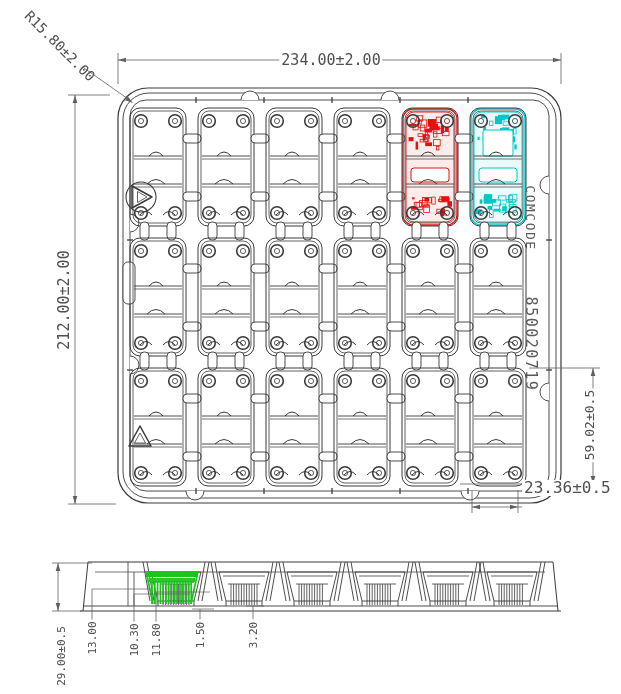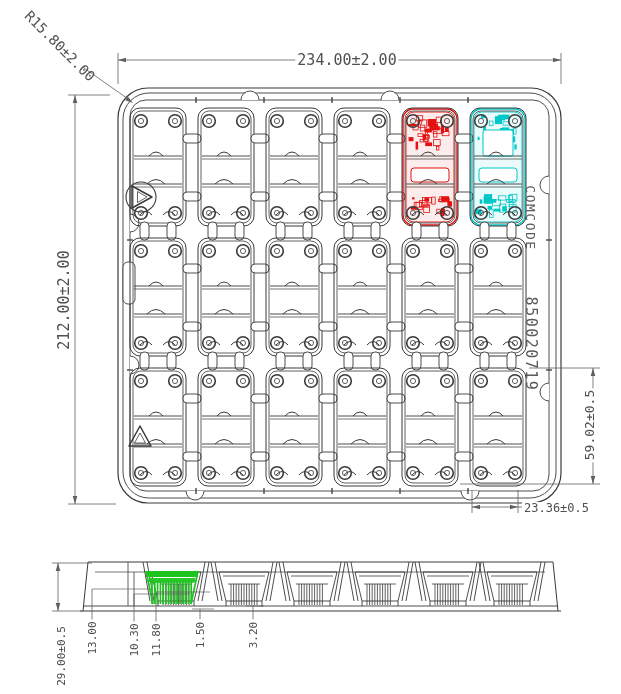--- a/index.html
+++ b/index.html
@@ -1,21 +1,21 @@
 <!DOCTYPE html>
 <html><head>
 <meta charset="utf-8">
 <style>
   html,body{margin:0;padding:0;background:#fff;}
   .canvas{position:relative;width:621px;height:694px;background:#ffffff;overflow:hidden;
           font-family:"DejaVu Sans Mono","Liberation Mono",monospace;}
   svg{position:absolute;left:0;top:0;}
   .lbl{position:absolute;line-height:1;white-space:nowrap;color:#4f4f4f;background:#fff;
        padding:0 2px;letter-spacing:0px;}
-  .center{transform:translate(-50%,-50%);margin-left:16px;}
+  .center{transform:translate(-50%,-50%);}
   .rot-ccw{transform:translate(-50%,-50%) rotate(-90deg);}
   .rot-cw{transform:translate(-50%,-50%) rotate(90deg);}
   .rot-45{transform:translate(-50%,-50%) rotate(45deg);}
   .vcenter{transform:translateY(-50%);}
   .mark{color:#5a5a5a;letter-spacing:1.5px;background:transparent;}
 </style>
 </head>
 <body>
 
 <div class="canvas">
@@ -764,21 +764,21 @@
         <line x1="192" y1="609" x2="214" y2="609" stroke="#606060" stroke-width="0.7"></line>
         <line x1="253" y1="606" x2="253" y2="623" stroke="#606060" stroke-width="0.8"></line>
         <line x1="246" y1="606" x2="264" y2="606" stroke="#606060" stroke-width="0.7"></line>
       </g>
     </svg>
 
   <div class="lbl center" style="left:331px;top:60px;font-size:15px">234.00±2.00</div>
   <div class="lbl rot-ccw" style="left:64px;top:300px;font-size:15px">212.00±2.00</div>
   <div class="lbl rot-45" style="left:60px;top:46px;font-size:14px;background:transparent">R15.80±2.00</div>
   <div class="lbl rot-ccw" style="left:589px;top:425px;font-size:13px">59.02±0.5</div>
-  <div class="lbl vcenter" style="left:522px;top:508px;font-size:12px">23.36±0.5</div>
+  <div class="lbl vcenter" style="left:522px;top:488px;font-size:16px">23.36±0.5</div>
 
   <div class="lbl rot-cw mark" style="left:530px;top:218px;font-size:13px">COMCODE</div>
   <div class="lbl rot-cw mark" style="left:530px;top:344px;font-size:15px">850020719</div>
 
   <div class="lbl rot-ccw" style="left:61px;top:656px;font-size:11px">29.00±0.5</div>
   <div class="lbl rot-ccw" style="left:92px;top:638px;font-size:11px">13.00</div>
   <div class="lbl rot-ccw" style="left:134px;top:640px;font-size:11px">10.30</div>
   <div class="lbl rot-ccw" style="left:156px;top:640px;font-size:11px">11.80</div>
   <div class="lbl rot-ccw" style="left:200px;top:635px;font-size:11px">1.50</div>
   <div class="lbl rot-ccw" style="left:253px;top:635px;font-size:11px">3.20</div>

